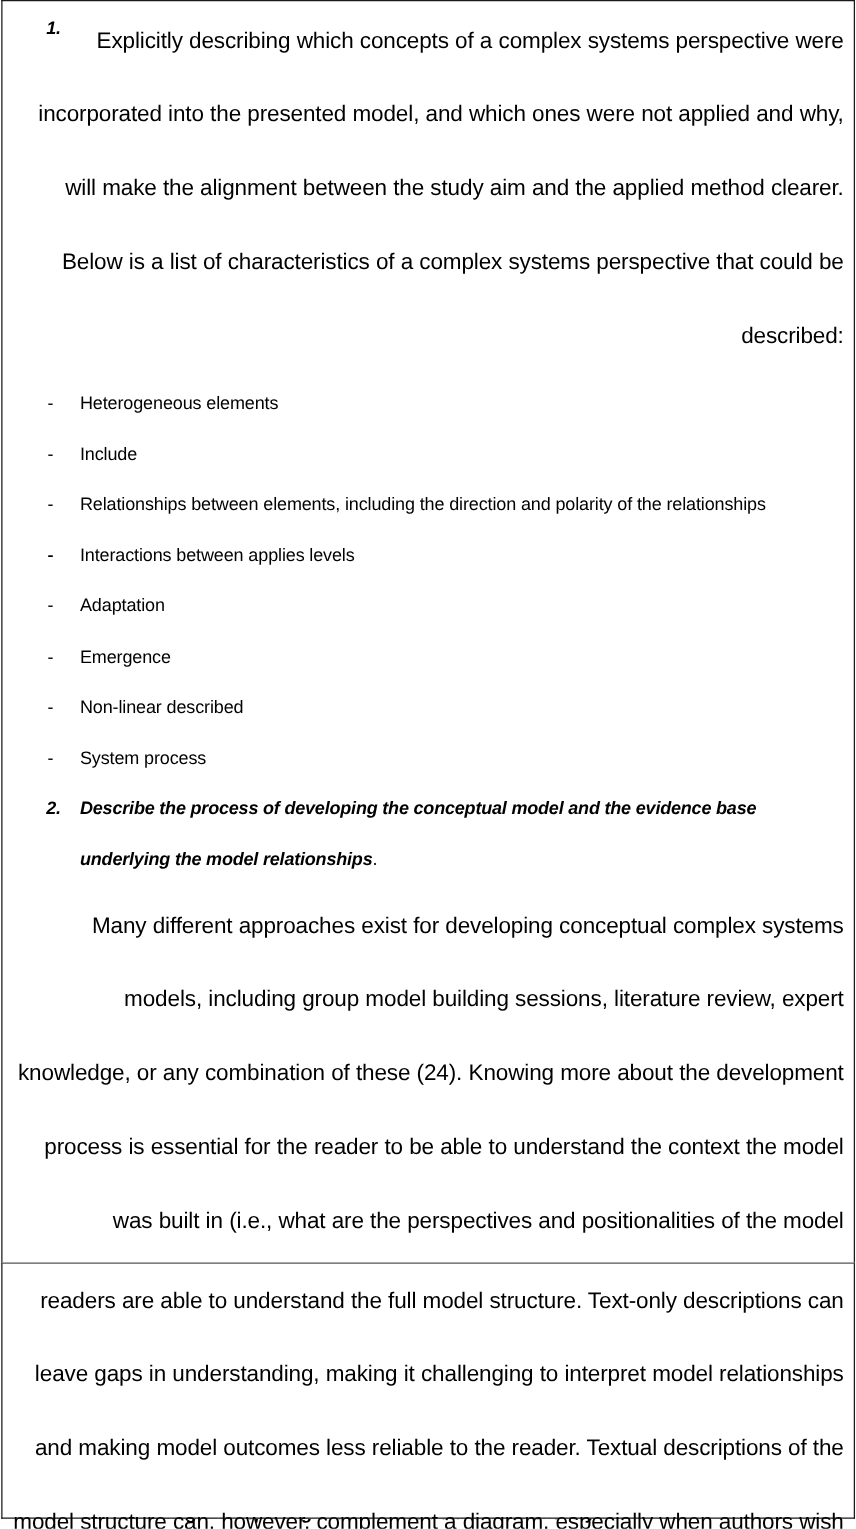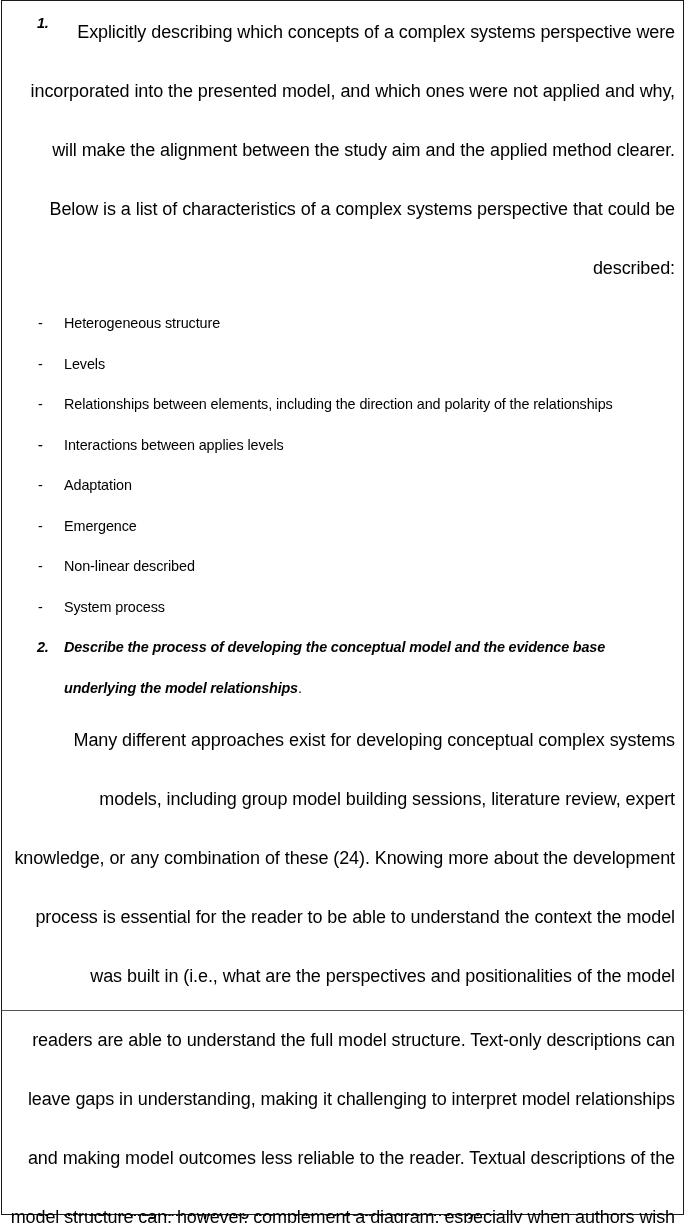--- a/index.html
+++ b/index.html
@@ -110,24 +110,24 @@
 
       <p class="heading">
         <span class="marker">1.</span>
       </p>
 
       <p class="para">Explicitly describing which concepts of a complex systems perspective were incorporated into the presented model, and which ones were not applied and why, will make the alignment between the study aim and the applied method clearer. Below is a list of characteristics of a complex systems perspective that could be described:</p>
 
       <div class="spacer-5"></div>
 
       <p class="bullet">
-        <span class="dash">-</span><span>Heterogeneous structure</span>
+        <span class="dash">-</span><span>Heterogeneous elements</span>
       </p>
       <p class="bullet">
-        <span class="dash">-</span><span>Levels</span>
+        <span class="dash">-</span><span>Include</span>
       </p>
       <p class="bullet">
         <span class="dash">-</span><span>Relationships between elements, including the direction and polarity of the relationships</span>
       </p>
       <p class="bullet">
         <span class="dash">-</span>
       </p>
       <p class="bullet">
         <span class="dash">-</span><span>Interactions between applies levels</span>
       </p>

